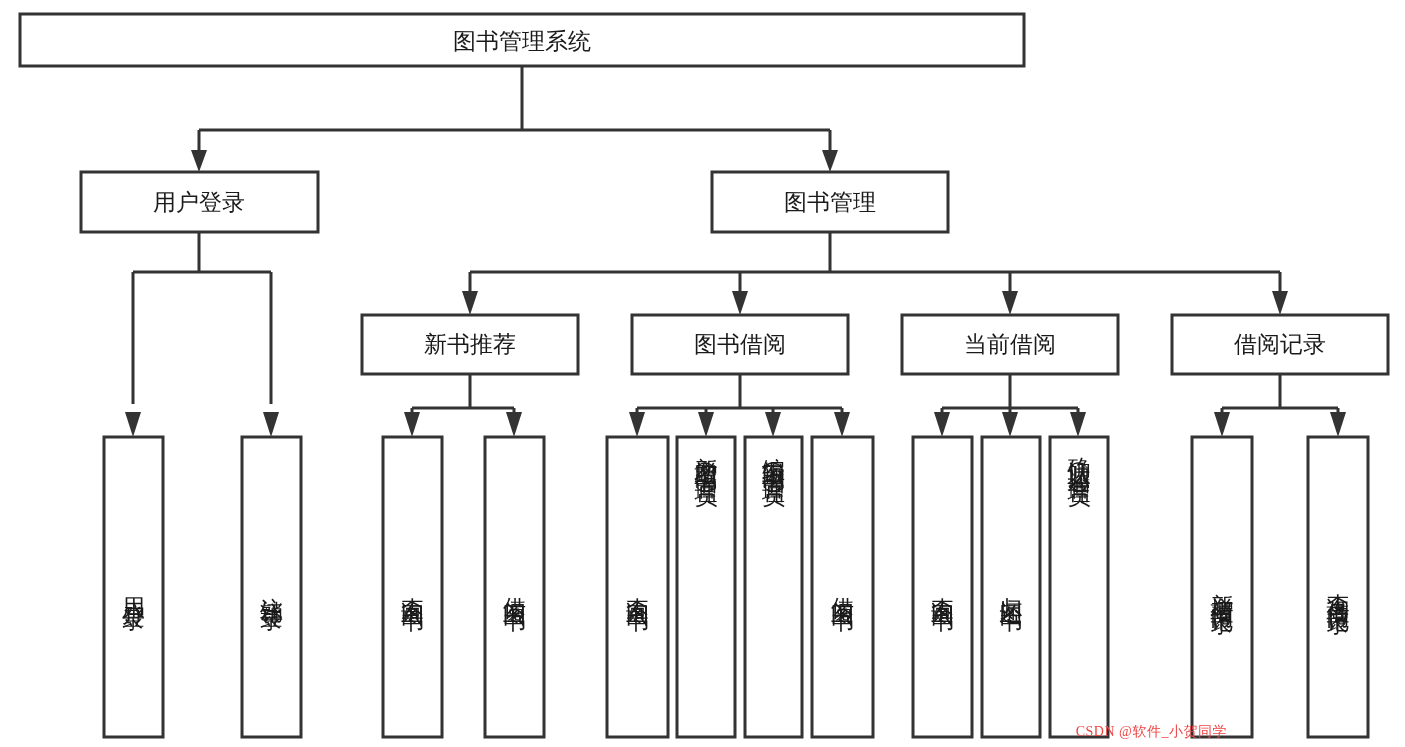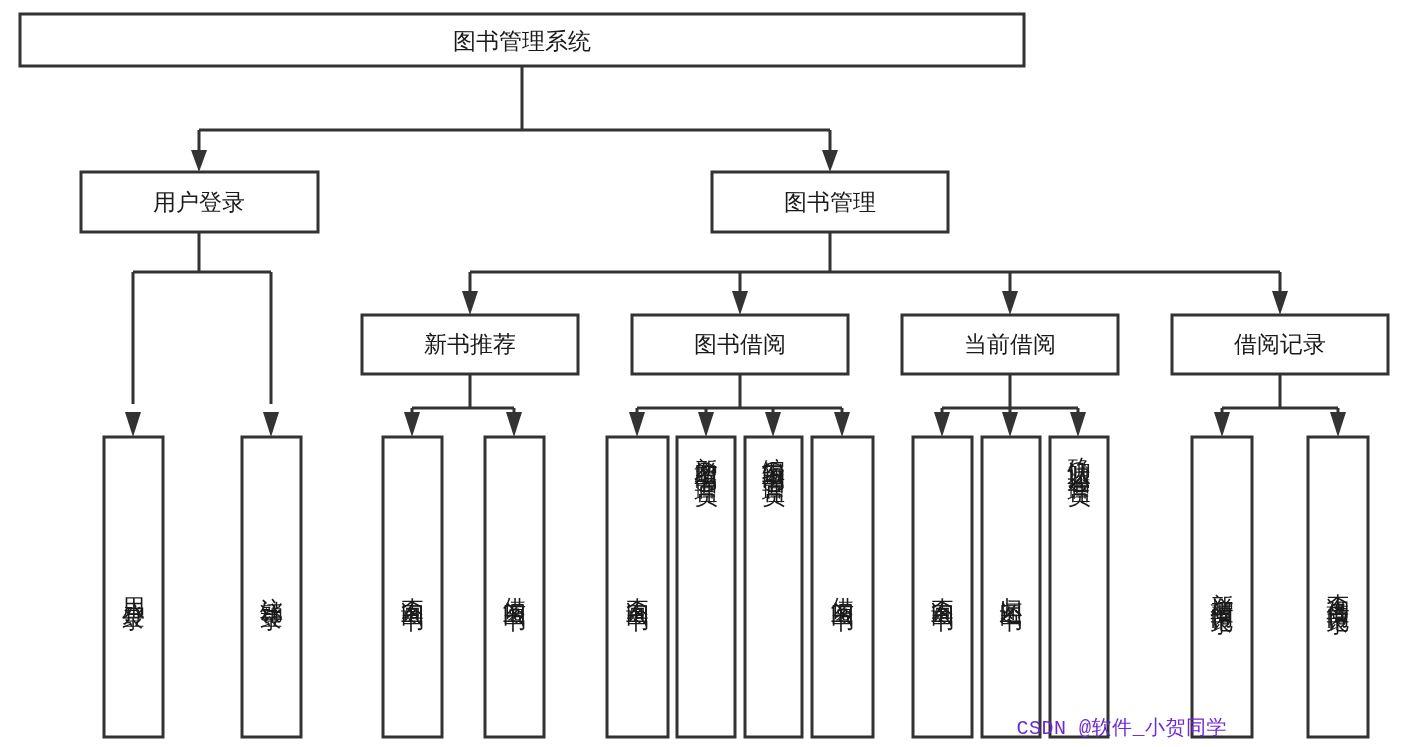--- a/index.html
+++ b/index.html
@@ -66,23 +66,23 @@
     position: absolute;
     display: flex;
     align-items: center;
     justify-content: center;
     pointer-events: none;
   }
   .watermark {
     position: absolute;
     right: 10px;
     bottom: 6px;
-    font-family: Liberation Mono, monospace;
-    font-size: 20px;
-    color: #6d28d9;
+    font-family: Liberation Serif, serif;
+    font-size: 14px;
+    color: #ef4444;
     letter-spacing: 0.5px;
     white-space: nowrap;
   }
 </style>
 </head>
 <body>
 
 <div id="diagram-root">
 
   <svg id="flow-svg" viewBox="0 0 1405 747">

